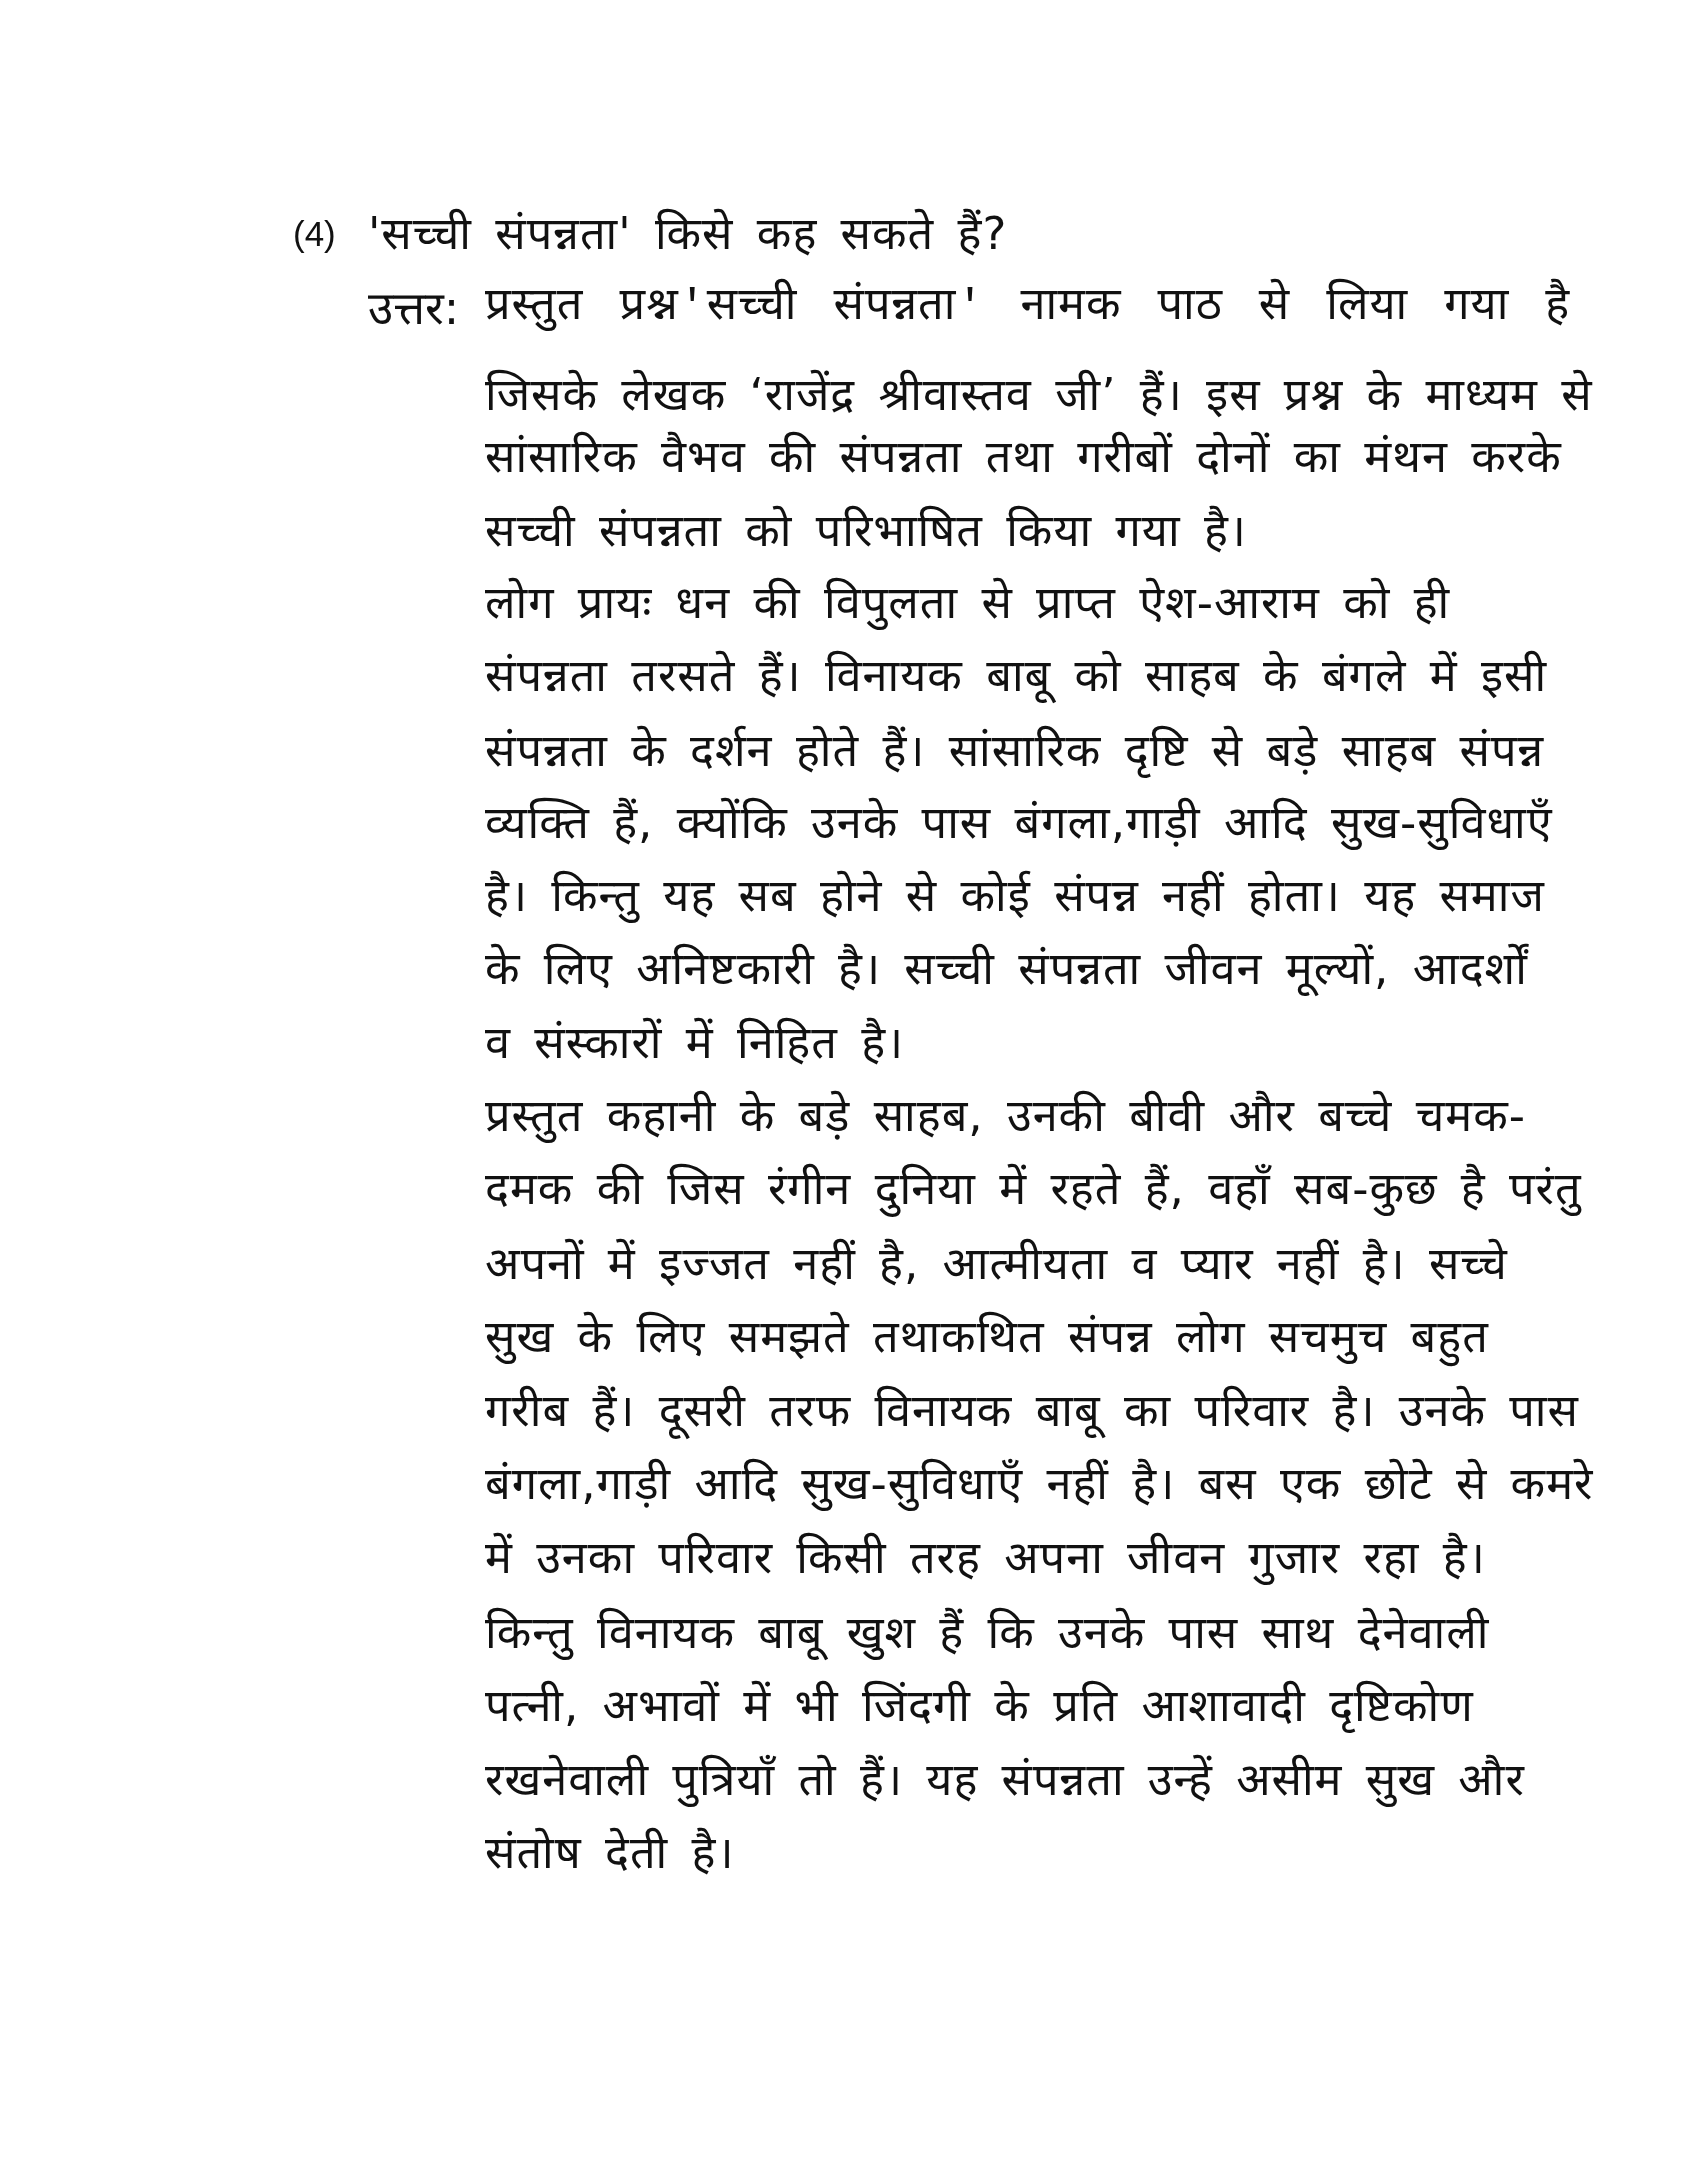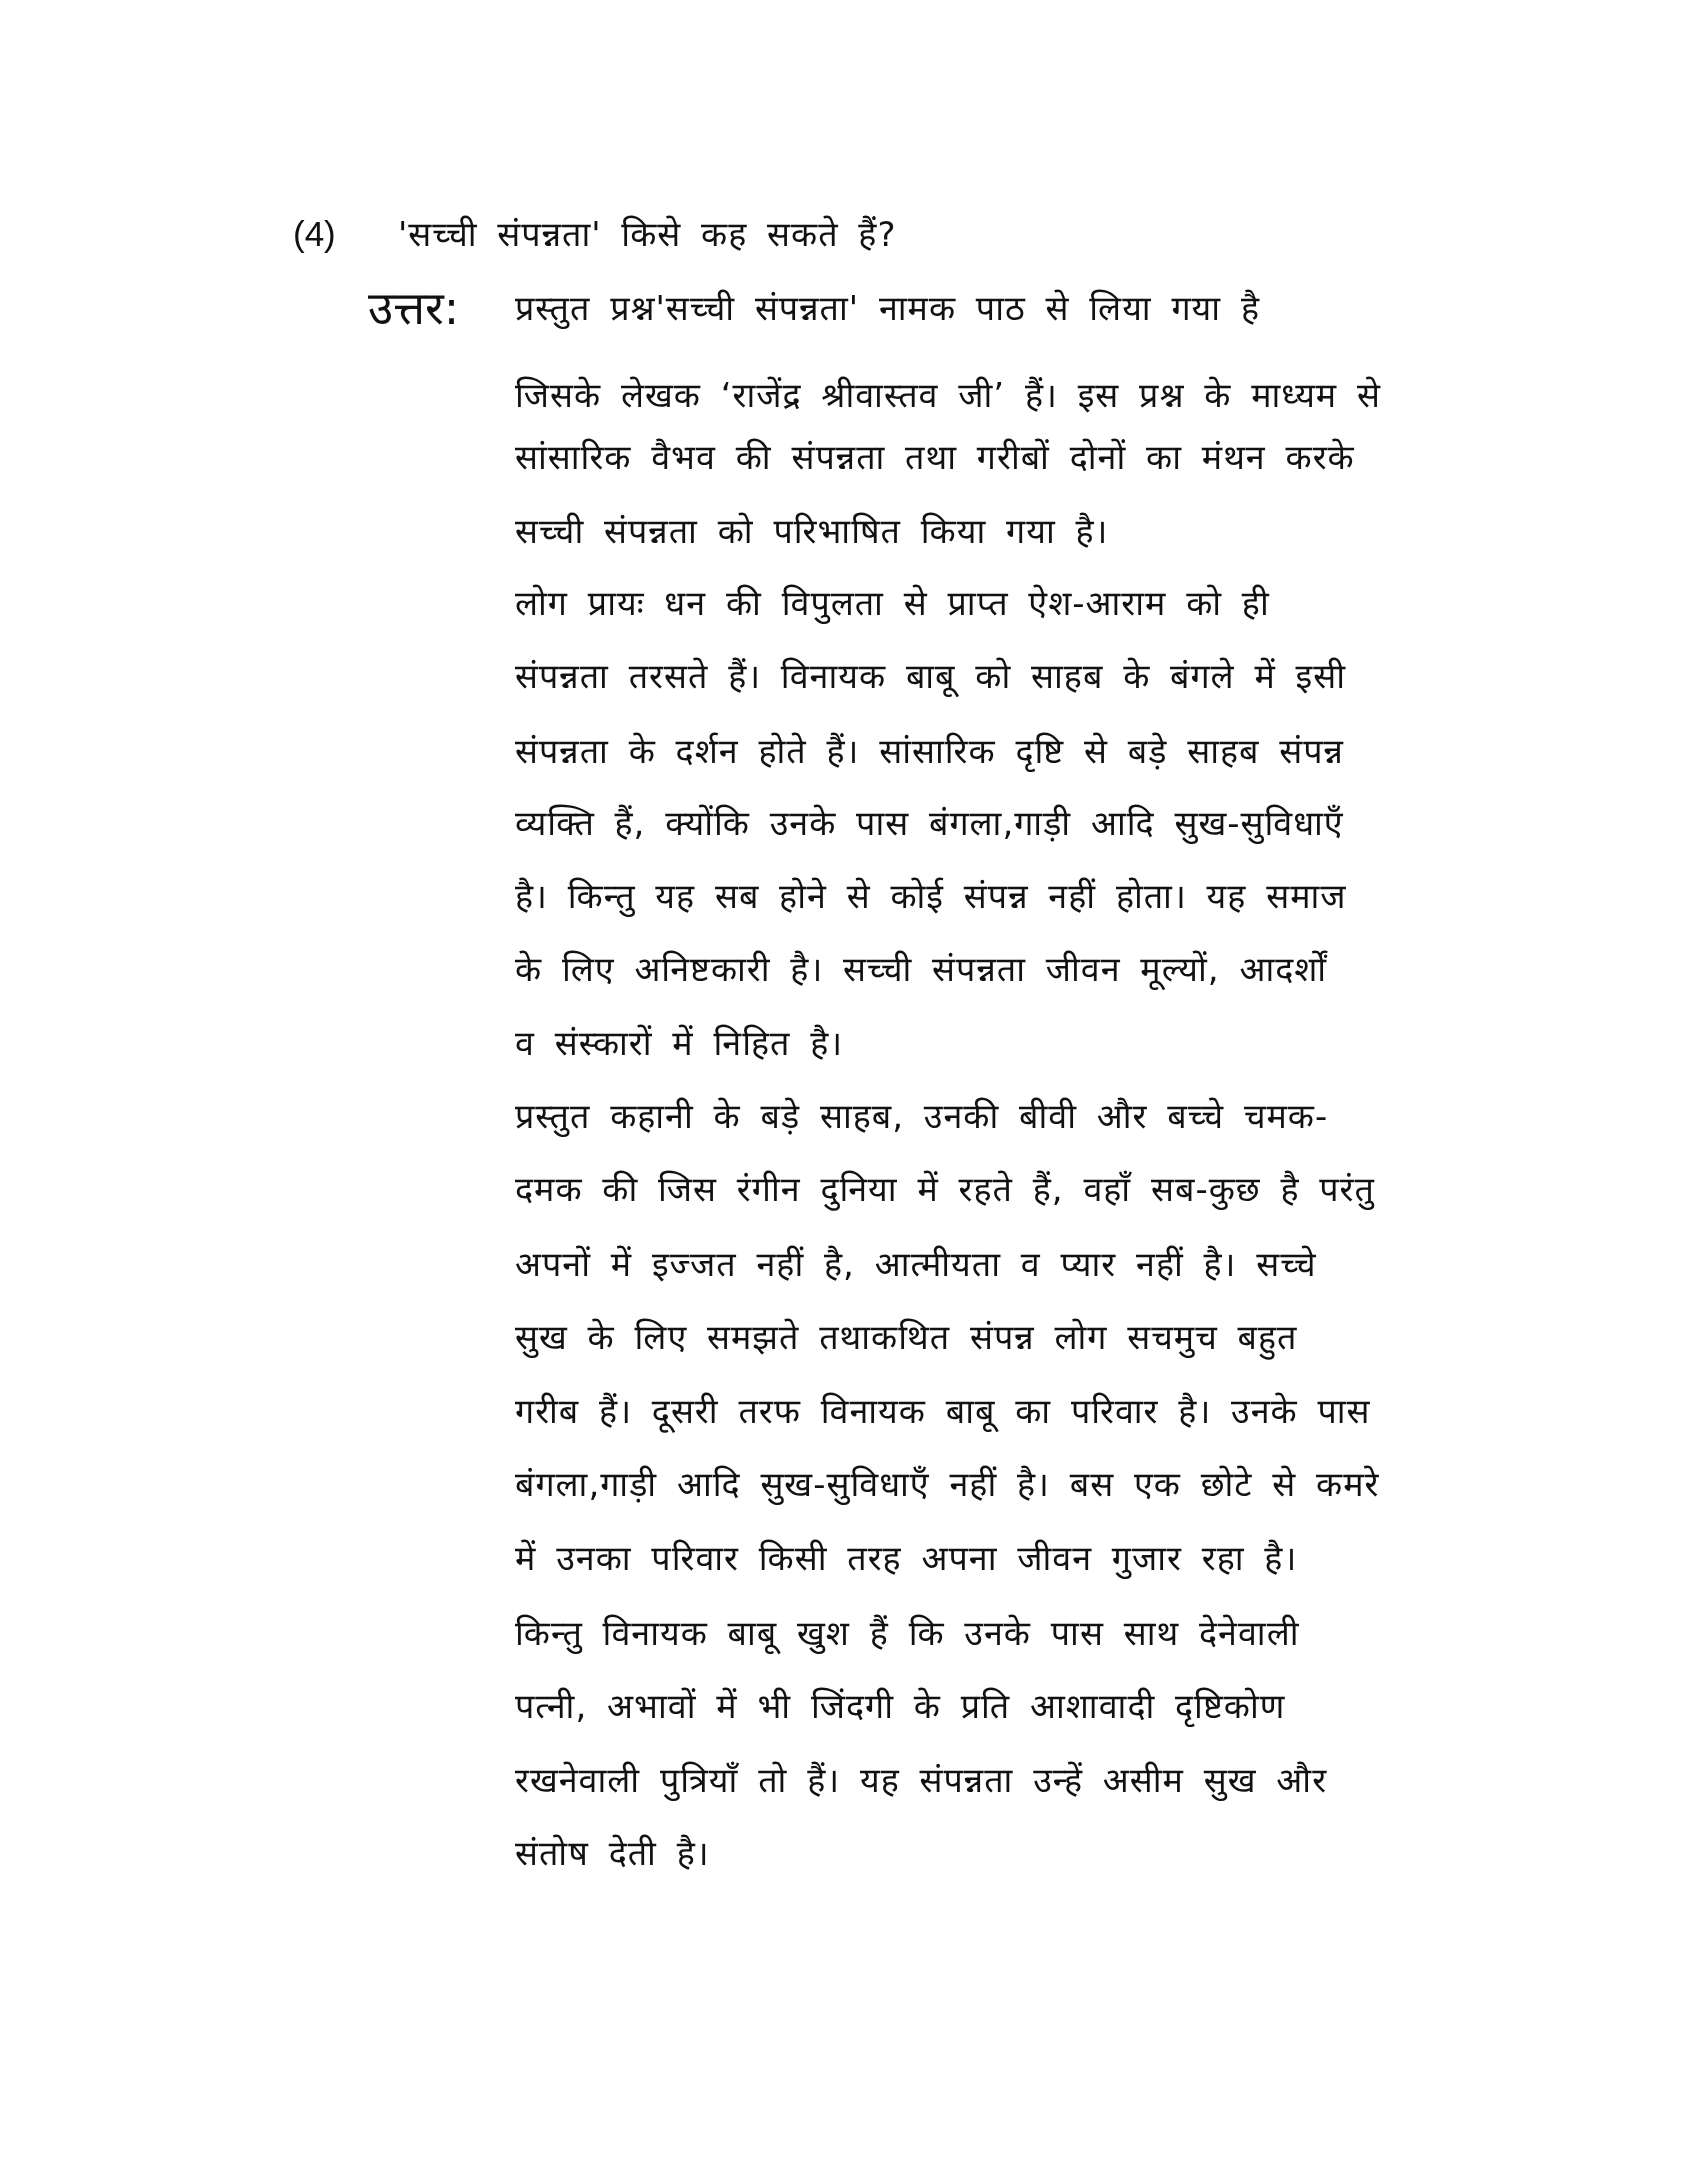--- a/index.html
+++ b/index.html
@@ -1,33 +1,33 @@
 <!DOCTYPE html>
 <html><head>
 <meta charset="utf-8">
 <style>
   html, body { margin:0; padding:0; background:#ffffff; }
   body { width:1683px; height:2178px; position:relative; overflow:hidden;
          font-family:"DejaVu Sans", "Liberation Sans", sans-serif; color:#111; }
-  .line { position:absolute; white-space:nowrap; font-size:34px; line-height:50px; letter-spacing:1px; word-spacing:8px;margin-left:30px; }
+  .line { position:absolute; white-space:nowrap; font-size:45px; line-height:50px; letter-spacing:1px; word-spacing:8px; }
   .q-num { position:absolute; left:293px; top:209px; font-size:35px; line-height:50px; font-family:"Liberation Sans", sans-serif; }
   .q-text { left:368px; top:209px; }
   .ans-label { position:absolute; left:368px; top:283px; font-size:46px; line-height:50px; white-space:nowrap; }
   .ans-first { left:485px; top:283px; }
   .body-line { left:485px; }
 </style>
 </head>
 <body>
 
 <div>
   <span class="q-num">(4)</span>
   <span class="line q-text">'सच्ची संपन्नता' किसे कह सकते हैं?</span>
 
   <span class="ans-label">उत्तर:</span>
-  <span class="line ans-first" style="left:485px;">प्रस्तुत प्रश्न'सच्ची संपन्नता' नामक पाठ से लिया गया है</span>
+  <span class="line ans-first" style="left:485px;font-family:Liberation Mono, monospace;">प्रस्तुत प्रश्न'सच्ची संपन्नता' नामक पाठ से लिया गया है</span>
 
   <div>
     <span class="line body-line" style="top:370px">जिसके लेखक ‘राजेंद्र श्रीवास्तव जी’ हैं। इस प्रश्न के माध्यम से</span>
     <span class="line body-line" style="top:432px">सांसारिक वैभव की संपन्नता तथा गरीबों दोनों का मंथन करके</span>
     <span class="line body-line" style="top:506px">सच्ची संपन्नता को परिभाषित किया गया है।</span>
     <span class="line body-line" style="top:578px">लोग प्रायः धन की विपुलता से प्राप्त ऐश-आराम को ही</span>
     <span class="line body-line" style="top:651px">संपन्नता तरसते हैं। विनायक बाबू को साहब के बंगले में इसी</span>
     <span class="line body-line" style="top:726px">संपन्नता के दर्शन होते हैं। सांसारिक दृष्टि से बड़े साहब संपन्न</span>
     <span class="line body-line" style="top:798px">व्यक्ति हैं, क्योंकि उनके पास बंगला,गाड़ी आदि सुख-सुविधाएँ</span>
     <span class="line body-line" style="top:871px">है। किन्तु यह सब होने से कोई संपन्न नहीं होता। यह समाज</span>

